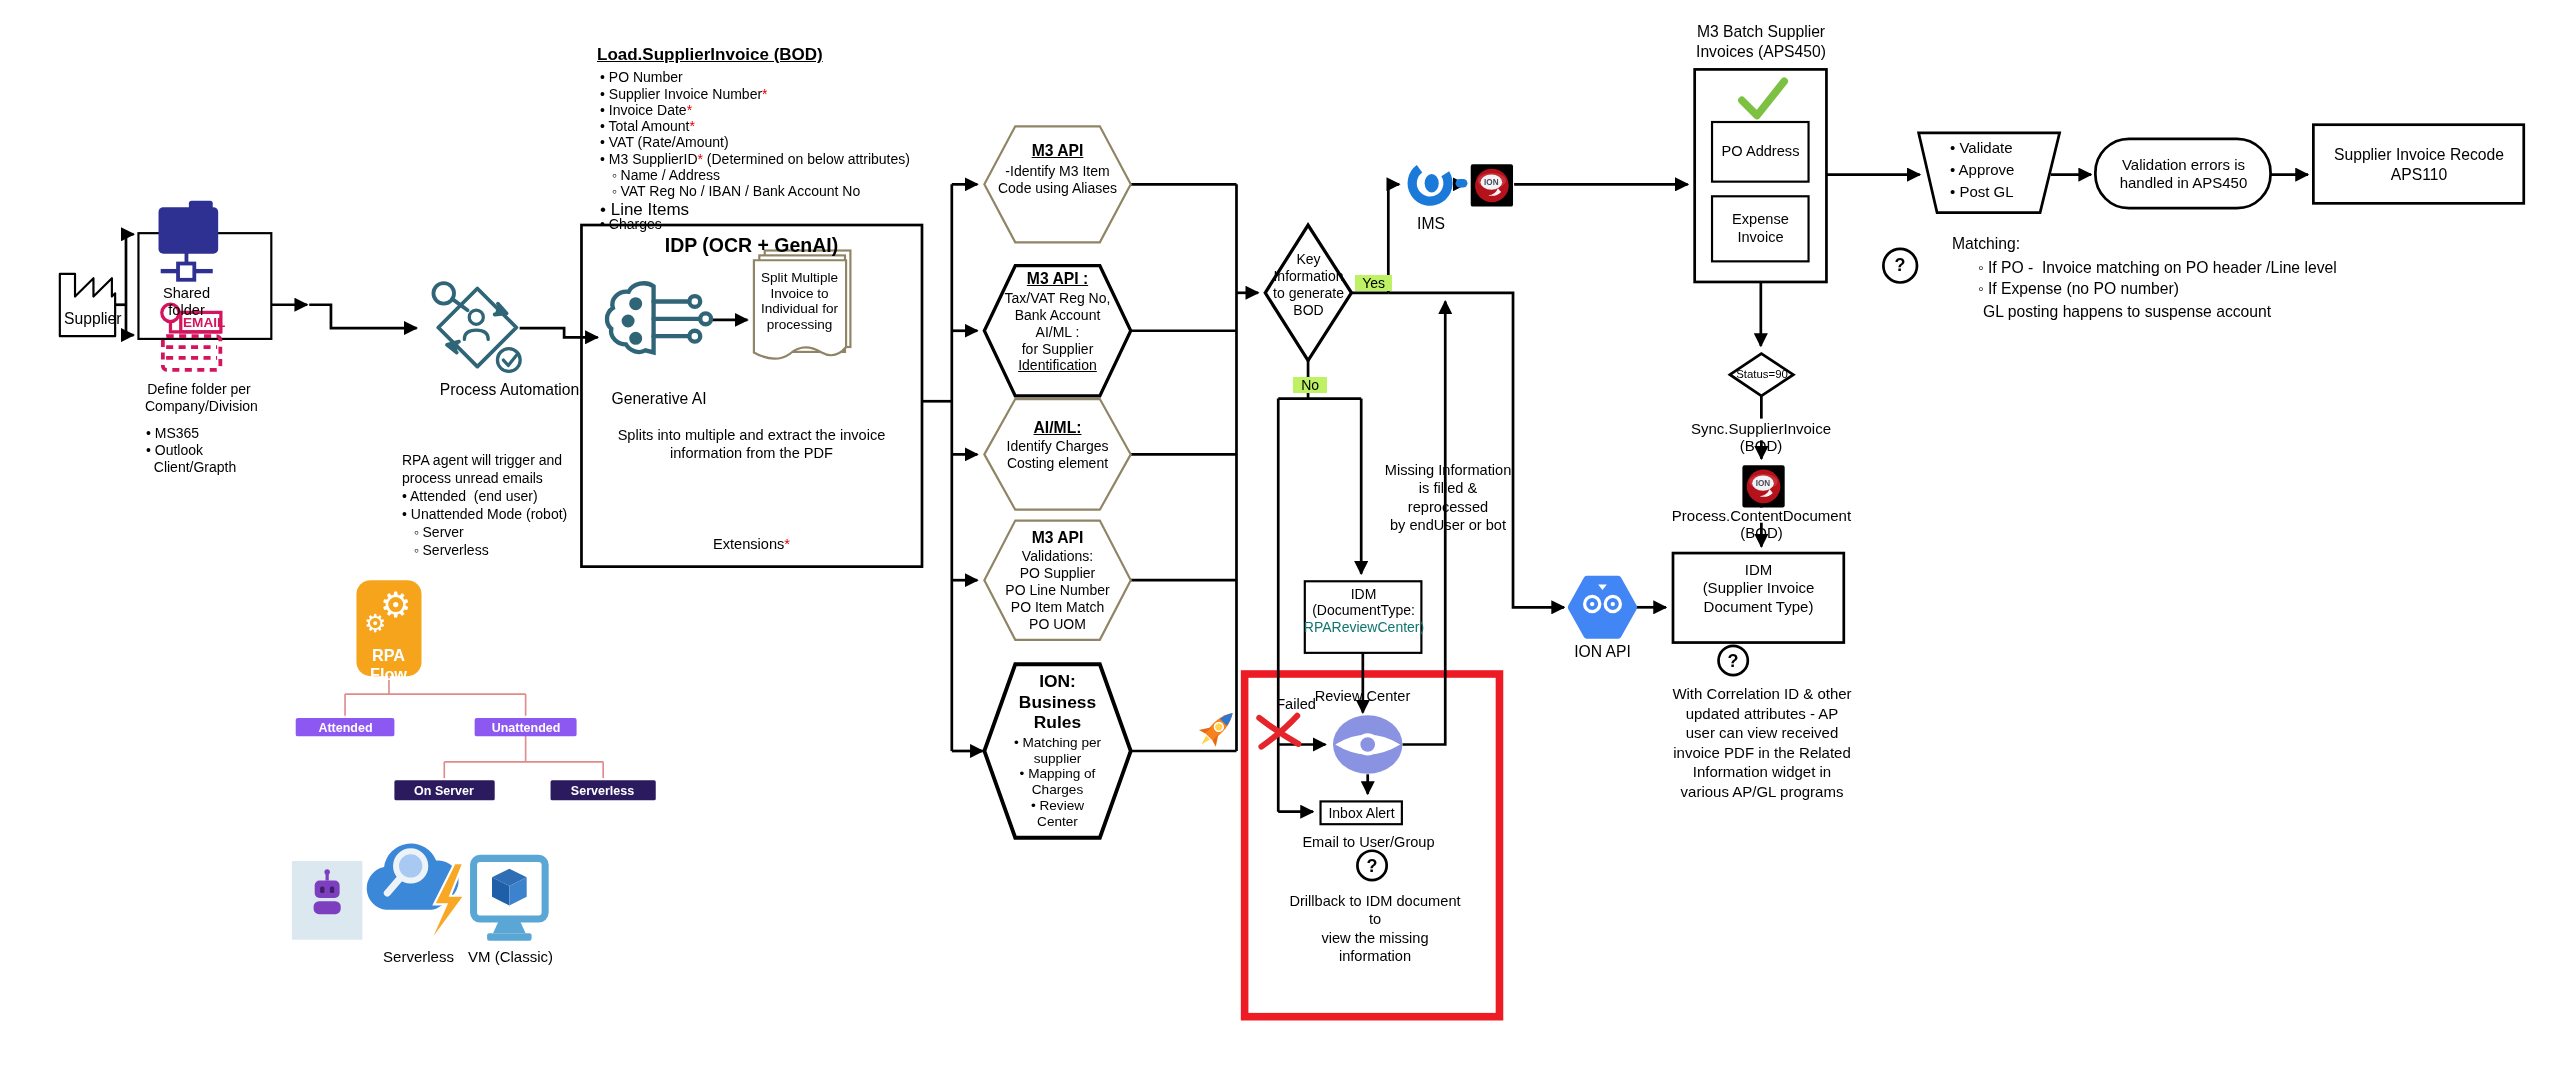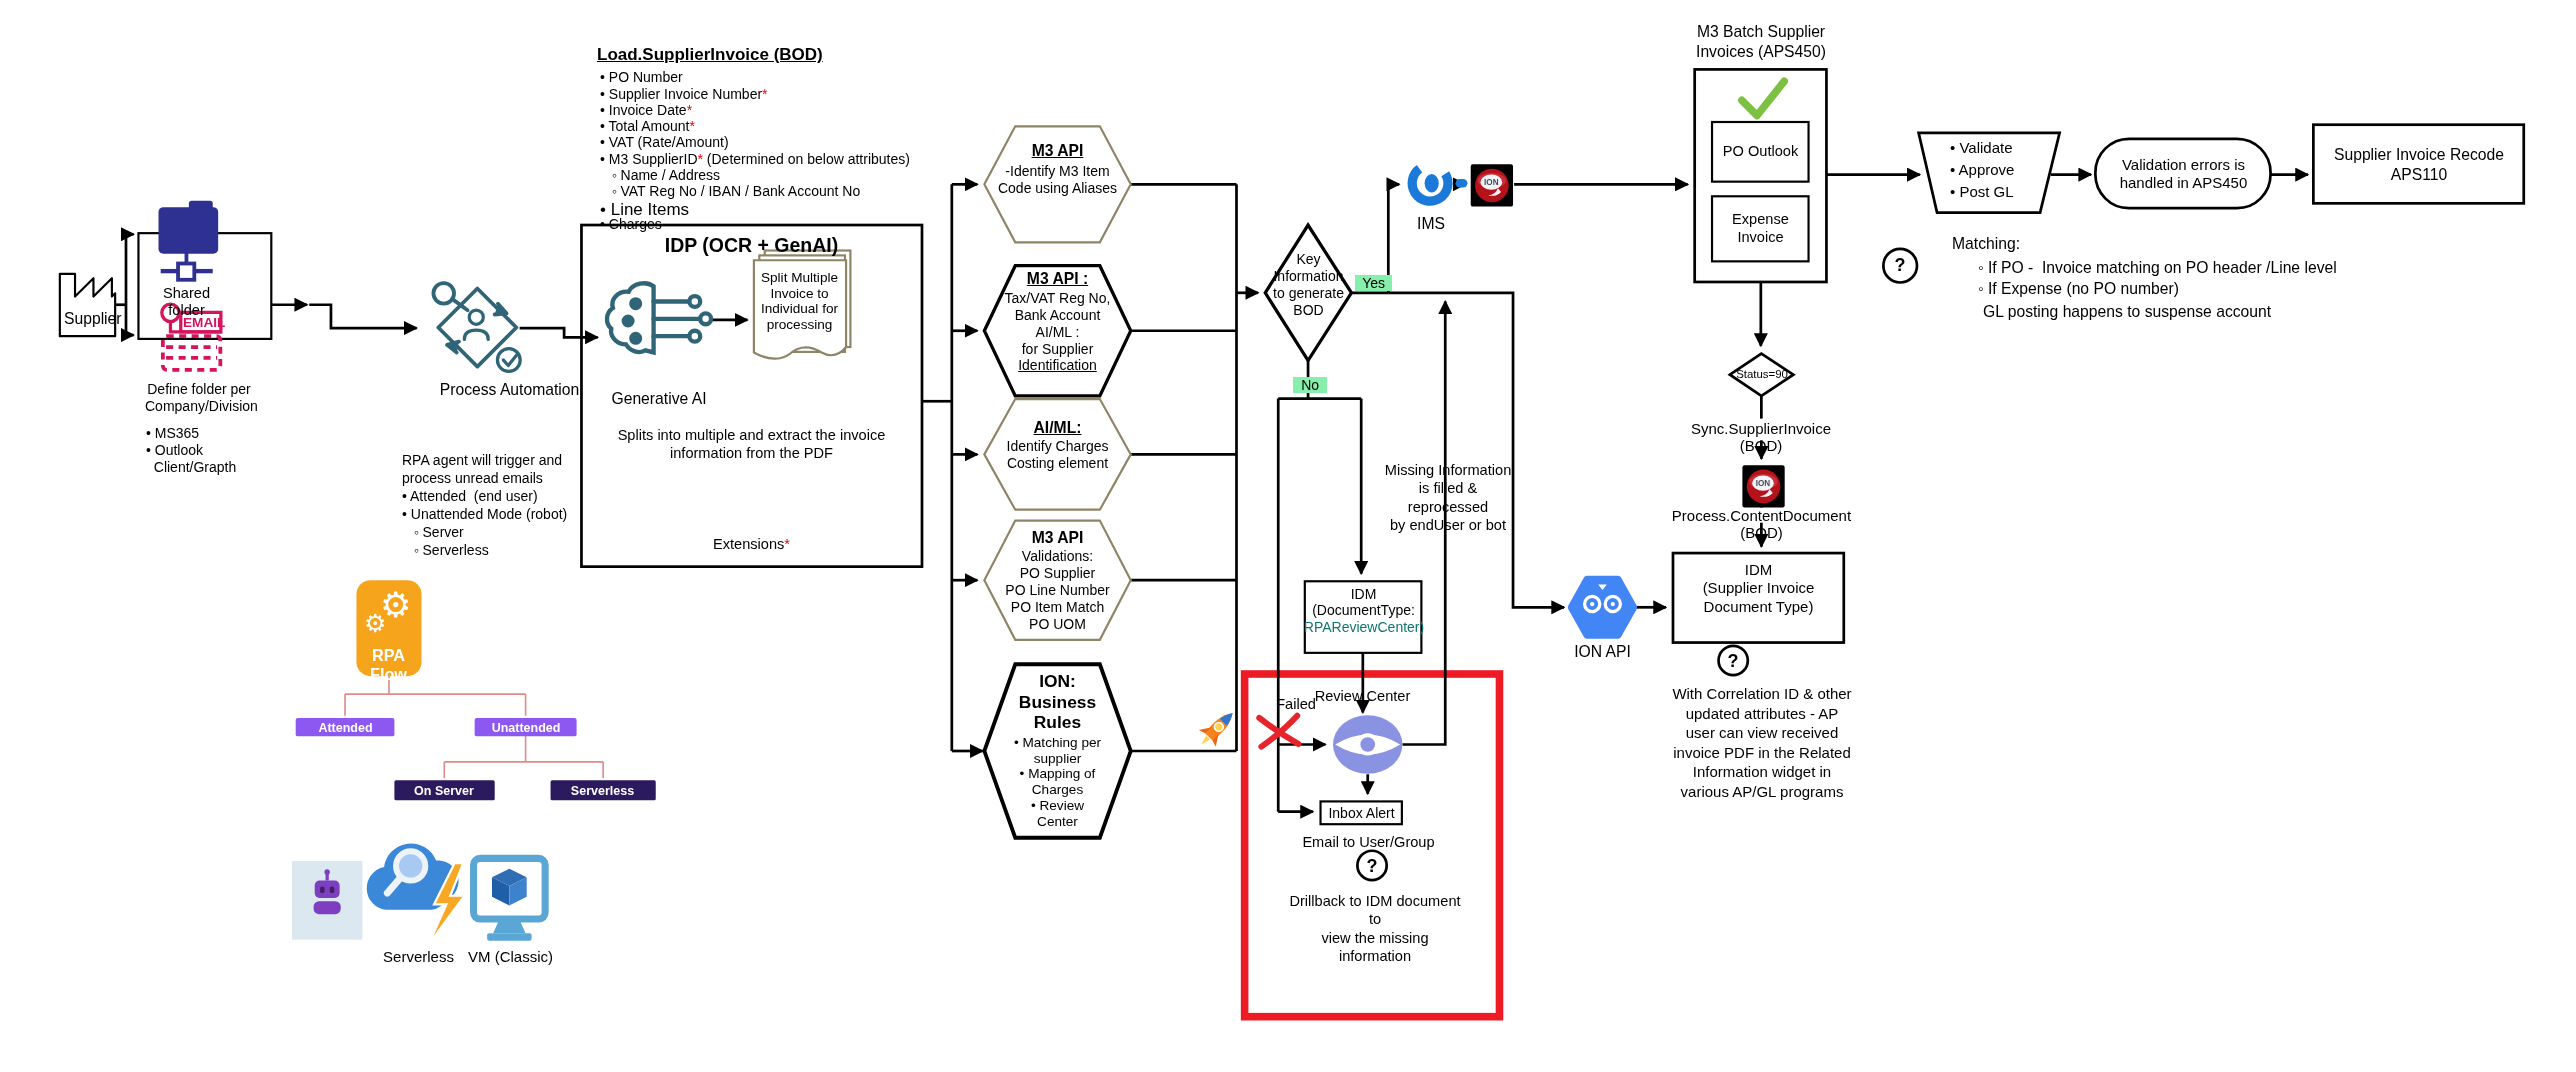--- a/index.html
+++ b/index.html
@@ -6,21 +6,21 @@
   body{width:2576px;height:1072px;position:relative;font-family:"Liberation Sans",sans-serif;color:#000;}
   #stage{position:absolute;inset:0;width:2576px;height:1072px;}
   svg.layer{position:absolute;left:0;top:0;width:2576px;height:1072px;}
   .t{position:absolute;white-space:pre-line;color:#000;line-height:1.15;}
   .c{text-align:center;}
   .b{font-weight:bold;}
   .u{text-decoration:underline;}
   .star{color:#e00000;}
   .wh{color:#fff;}
   .gray{color:#0f766e;}
-  .lbl-bg{background:#86efac;padding:0 2.2px;}
+  .lbl-bg{background:#bef264;padding:0 2.2px;}
   .gear{position:absolute;color:#fff;font-family:"DejaVu Sans",sans-serif;line-height:1;}
 </style>
 </head>
 <body>
 
 <div id="stage">
 
 <svg class="layer" viewBox="0 0 4750 1977">
   <defs>
     <marker id="ah" viewBox="0 0 10 10" refX="9" refY="5" markerWidth="5.2" markerHeight="5.2" orient="auto-start-reverse">
@@ -331,21 +331,21 @@
 to generate
 BOD</div>
 <div class="t c lbl-bg" style="left:1355px;top:275px;width:33px;font-size:14px;">Yes</div>
 <div class="t c lbl-bg" style="left:1293px;top:377px;width:30px;font-size:14px;">No</div>
 
 <div class="t c" style="left:1403px;top:215px;width:56px;font-size:15.7px;">IMS</div>
 <div class="t c" style="left:1567px;top:643px;width:71px;font-size:15.7px;">ION API</div>
 
 <div class="t c" style="left:1692px;top:22px;width:138px;font-size:15.7px;line-height:20px;">M3 Batch Supplier
 Invoices (APS450)</div>
-<div class="t c" style="left:1712px;top:143px;width:97px;font-size:14.6px;">PO Outlook</div>
+<div class="t c" style="left:1712px;top:143px;width:97px;font-size:14.6px;">PO Address</div>
 <div class="t c" style="left:1712px;top:210px;width:97px;font-size:14.6px;line-height:18px;">Expense
 Invoice</div>
 
 <div class="t c" style="left:1730px;top:368px;width:64px;font-size:11.4px;">Status=90</div>
 <div class="t c" style="left:1669px;top:420px;width:184px;font-size:15px;">Sync.SupplierInvoice (BOD)</div>
 <div class="t c" style="left:1654px;top:507px;width:215px;font-size:15px;">Process.ContentDocument (BOD)</div>
 <div class="t c" style="left:1673px;top:561px;width:171px;font-size:15px;line-height:18.4px;">IDM
 (Supplier Invoice
 Document Type)</div>
 <div class="t c b" style="left:1722px;top:651px;width:22px;font-size:18px;">?</div>

